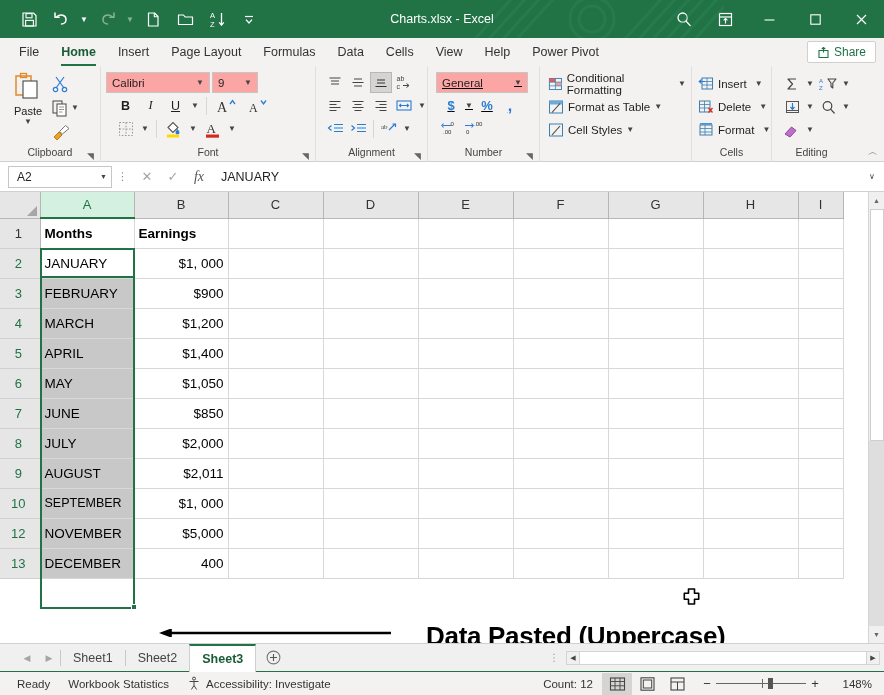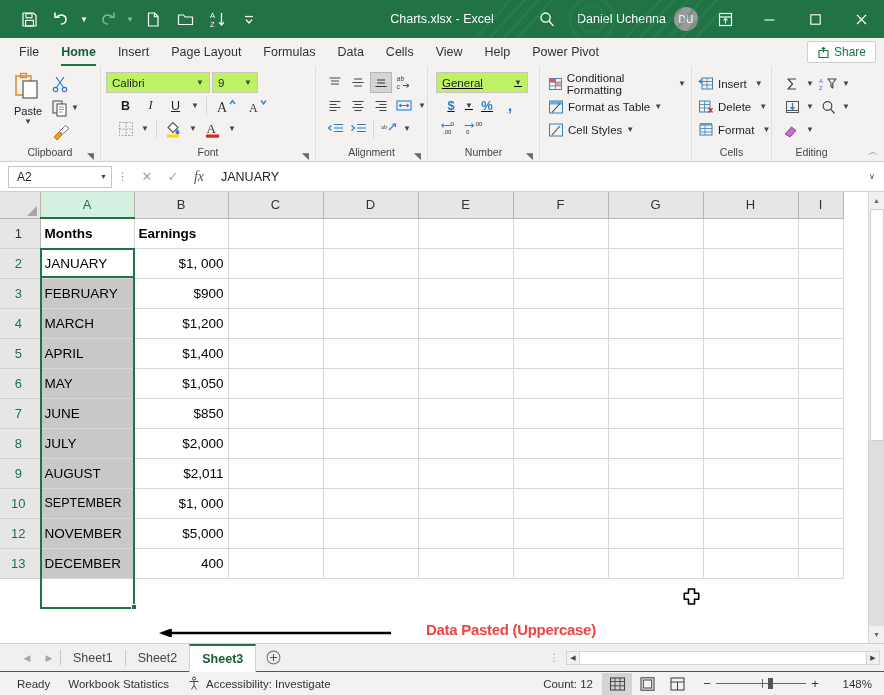--- a/index.html
+++ b/index.html
@@ -82,21 +82,21 @@
     width:46px; display:flex; flex-direction:column; align-items:center; gap:0px; padding-top:2px;
   }
   .paste-label { font-size:11px; color:#222; margin-top:1px; }
   .clip-small { display:flex; flex-direction:column; gap:3px; padding-top:3px; }
   .csr { display:flex; align-items:center; gap:2px; height:21px; }
 
   
   .fontgrp { width:215px; }
   .frow { display:flex; align-items:center; gap:2px; height:23px; }
   .combo {
-    border:1px solid #c8c6c4; background:#bef264; height:21px; display:flex; align-items:center;
+    border:1px solid #c8c6c4; background:#fca5a5; height:21px; display:flex; align-items:center;
     padding:0 2px 0 5px; font-size:11.5px; color:#201f1e;
   }
   .combo .cv { flex:1; overflow:hidden; white-space:nowrap; }
   .combo .cc { font-size:8px; color:#444; padding:0 3px; }
   .fbtn {
     width:23px; height:21px; display:flex; align-items:center; justify-content:center; font-size:12.5px; color:#201f1e;
   }
   .fbtn.wide { width:30px; }
   .mini-caret { width:12px; height:21px; display:flex; align-items:center; justify-content:center; font-size:8px; color:#444; }
   .vsep { width:1px; height:18px; background:#d8d6d4; margin:0 3px; }
@@ -187,21 +187,21 @@
     position:absolute; width:6px; height:6px; background:#217346; border:1px solid #fff;
   }
   .activecellbox {
     position:absolute; border:2px solid #217346; background:#fff; pointer-events:none;
   }
 
   .arrow-anno {
     position:absolute; left:130px; top:437px; width:290px; height:8px; pointer-events:none;
   }
   .anno-text {
-    position:absolute; left:426px; top:429px; font-size:15px; font-weight:bold; color:#ef4444;
+    position:absolute; left:426px; top:429px; font-size:26px; font-weight:bold; color:#000000;
     font-family:"Liberation Sans", sans-serif; letter-spacing:-.3px; white-space:nowrap;
   }
   .xl-cursor { position:absolute; left:683px; top:396px; pointer-events:none; }
 
   
   .vscroll {
     position:absolute; right:0; top:0; width:16px; bottom:0; background:#f0f0f0;
     border-left:1px solid #d4d4d4; display:flex; flex-direction:column; align-items:center;
   }
   .sb-arrow { width:16px; height:17px; display:flex; align-items:center; justify-content:center; font-size:7px; color:#666; background:#f0f0f0; }
@@ -314,24 +314,20 @@
       <span>-</span>
       <span>Excel</span>
     </div>
 
     <div class="title-right">
       <div class="tr-search">
         <svg width="18" height="18" viewBox="0 0 18 18">
             <circle cx="7.6" cy="7.6" r="4.6" fill="none" stroke="#fff" stroke-width="1.3"></circle>
             <path d="M11.2 11.2l4 4.4" stroke="#fff" stroke-width="1.3" stroke-linecap="round"></path>
           </svg>
-      </div>
-      <div class="tr-user">
-        <span>Daniel Uchenna</span>
-        <span class="avatar">DU</span>
       </div>
       <div class="tr-ribbon-opt">
         <svg width="17" height="17" viewBox="0 0 17 17">
             <rect x="2.5" y="2.5" width="12" height="12" fill="none" stroke="#fff" stroke-width="1.2"></rect>
             <path d="M2.5 6h12" stroke="#fff" stroke-width="1.2"></path>
             <path d="M8.5 12.5V7.5M6.6 9.4l1.9-1.9 1.9 1.9" fill="none" stroke="#fff" stroke-width="1.1" stroke-linejoin="round"></path>
           </svg>
       </div>
       <div class="wbtn">
         <svg width="13" height="13" viewBox="0 0 13 13">

